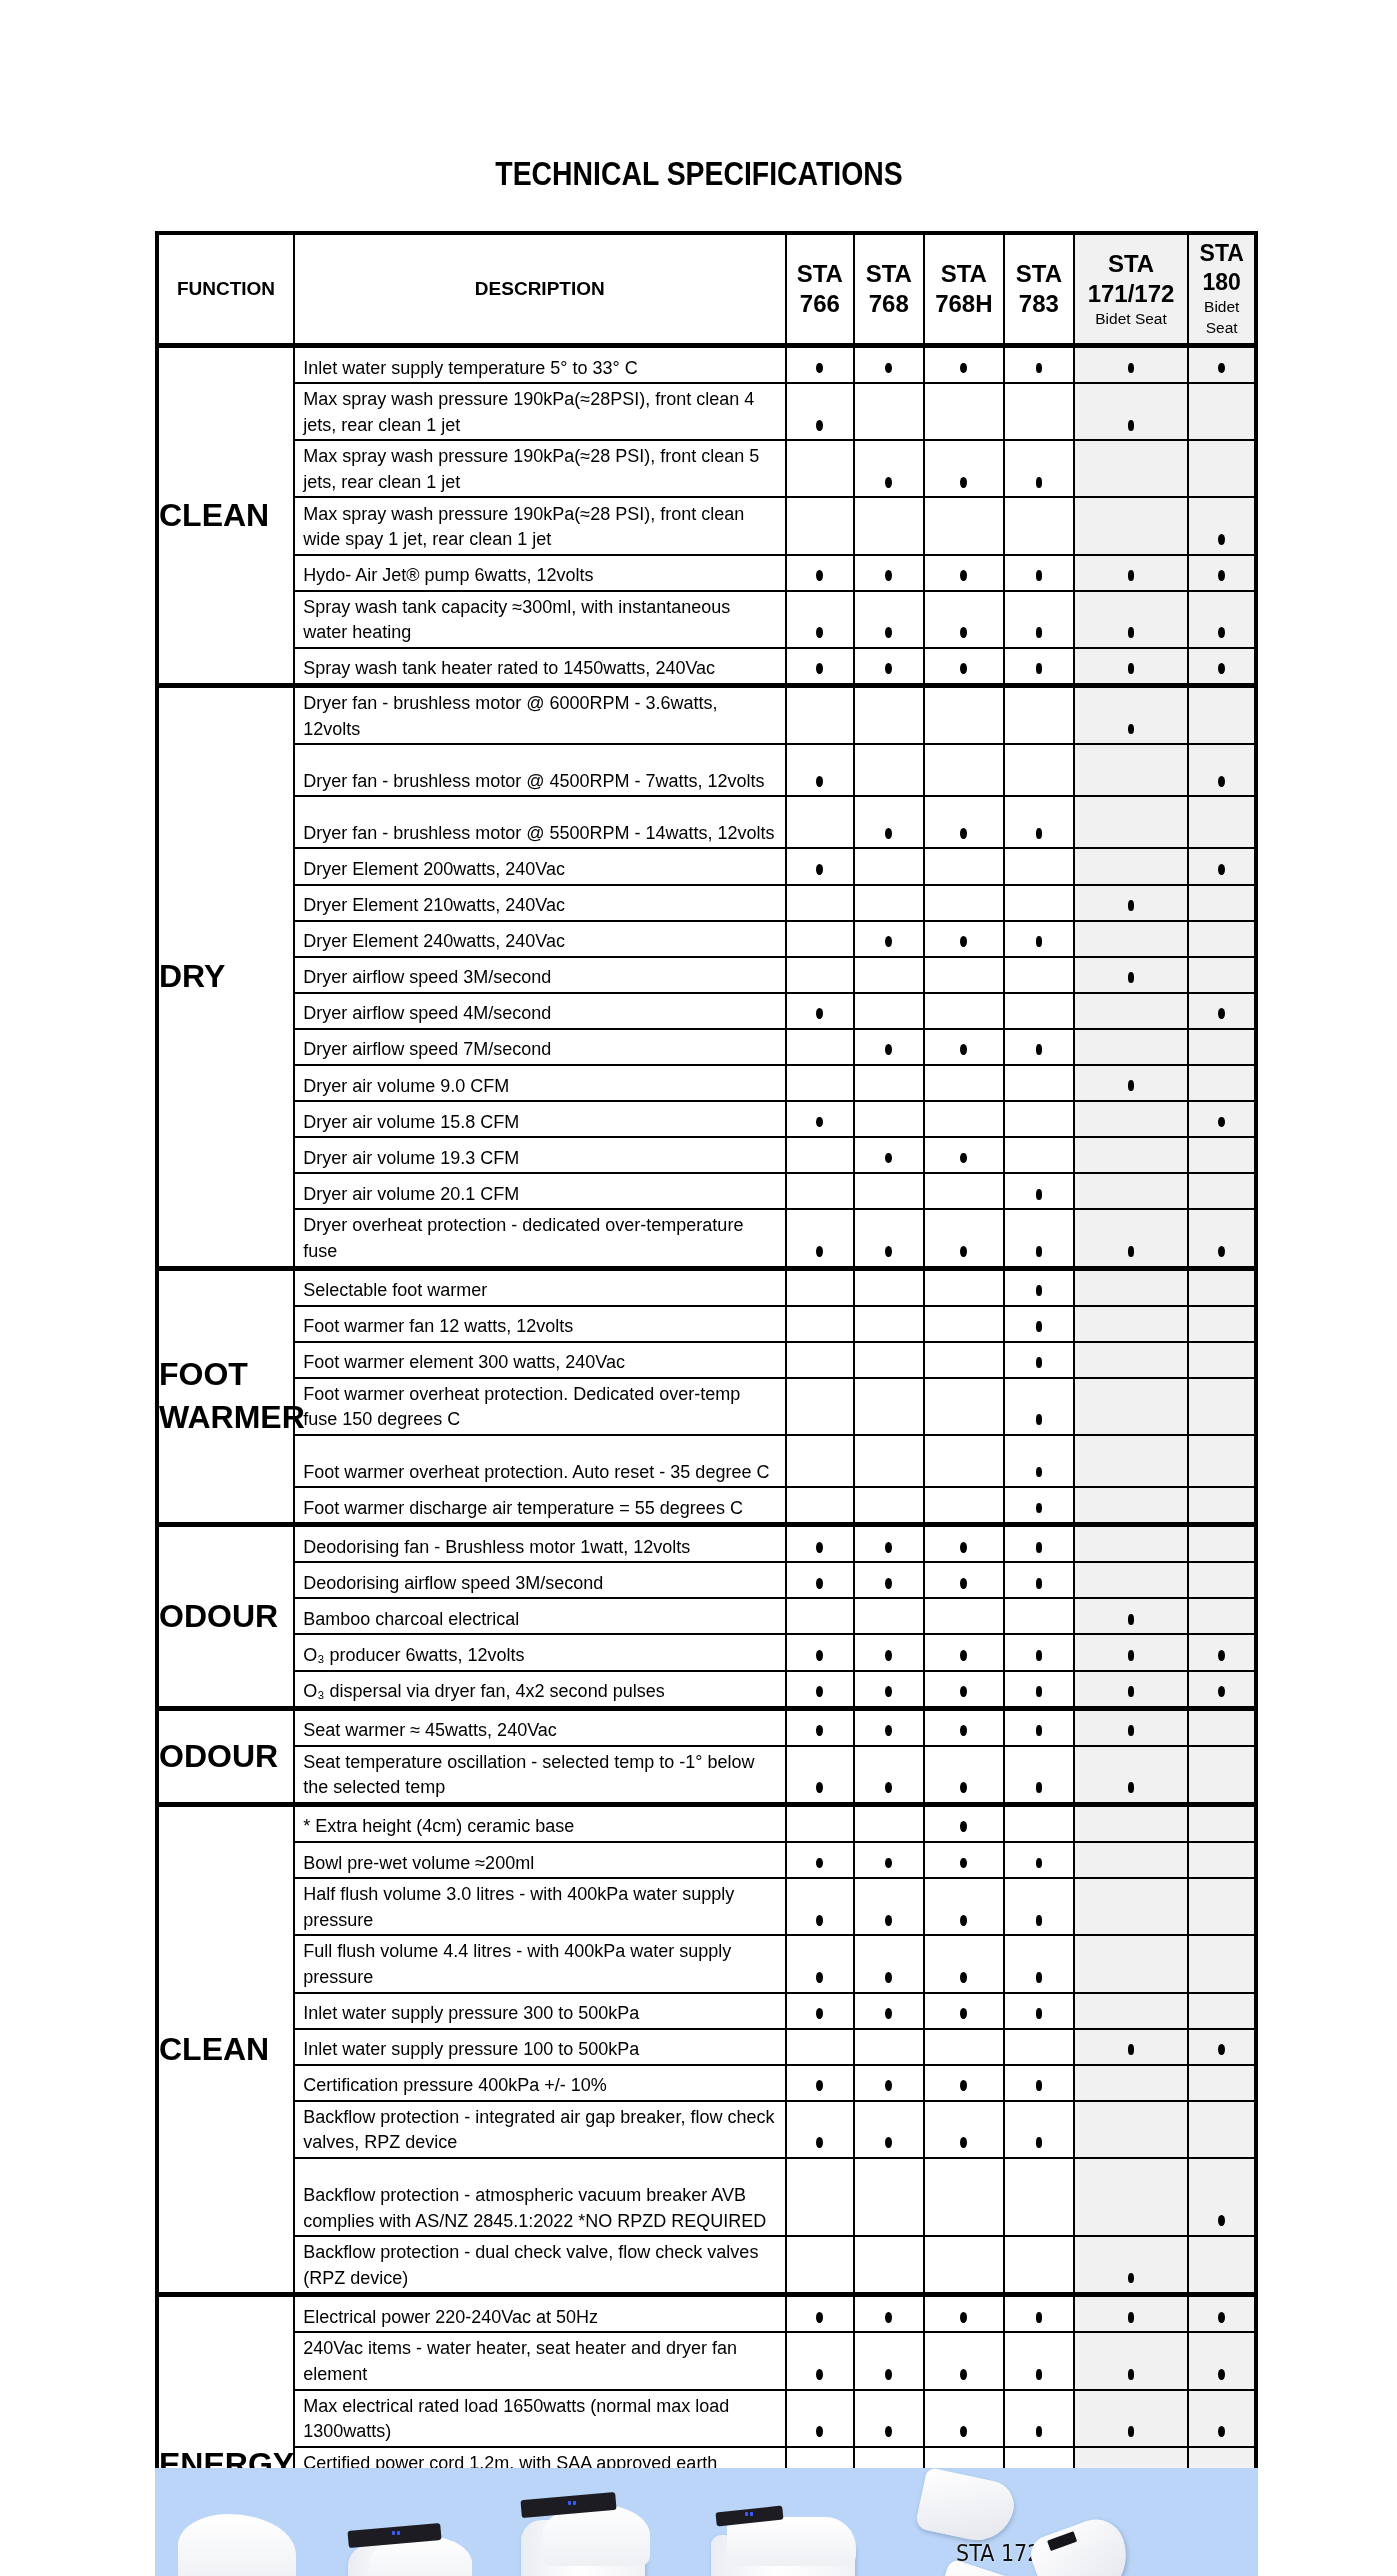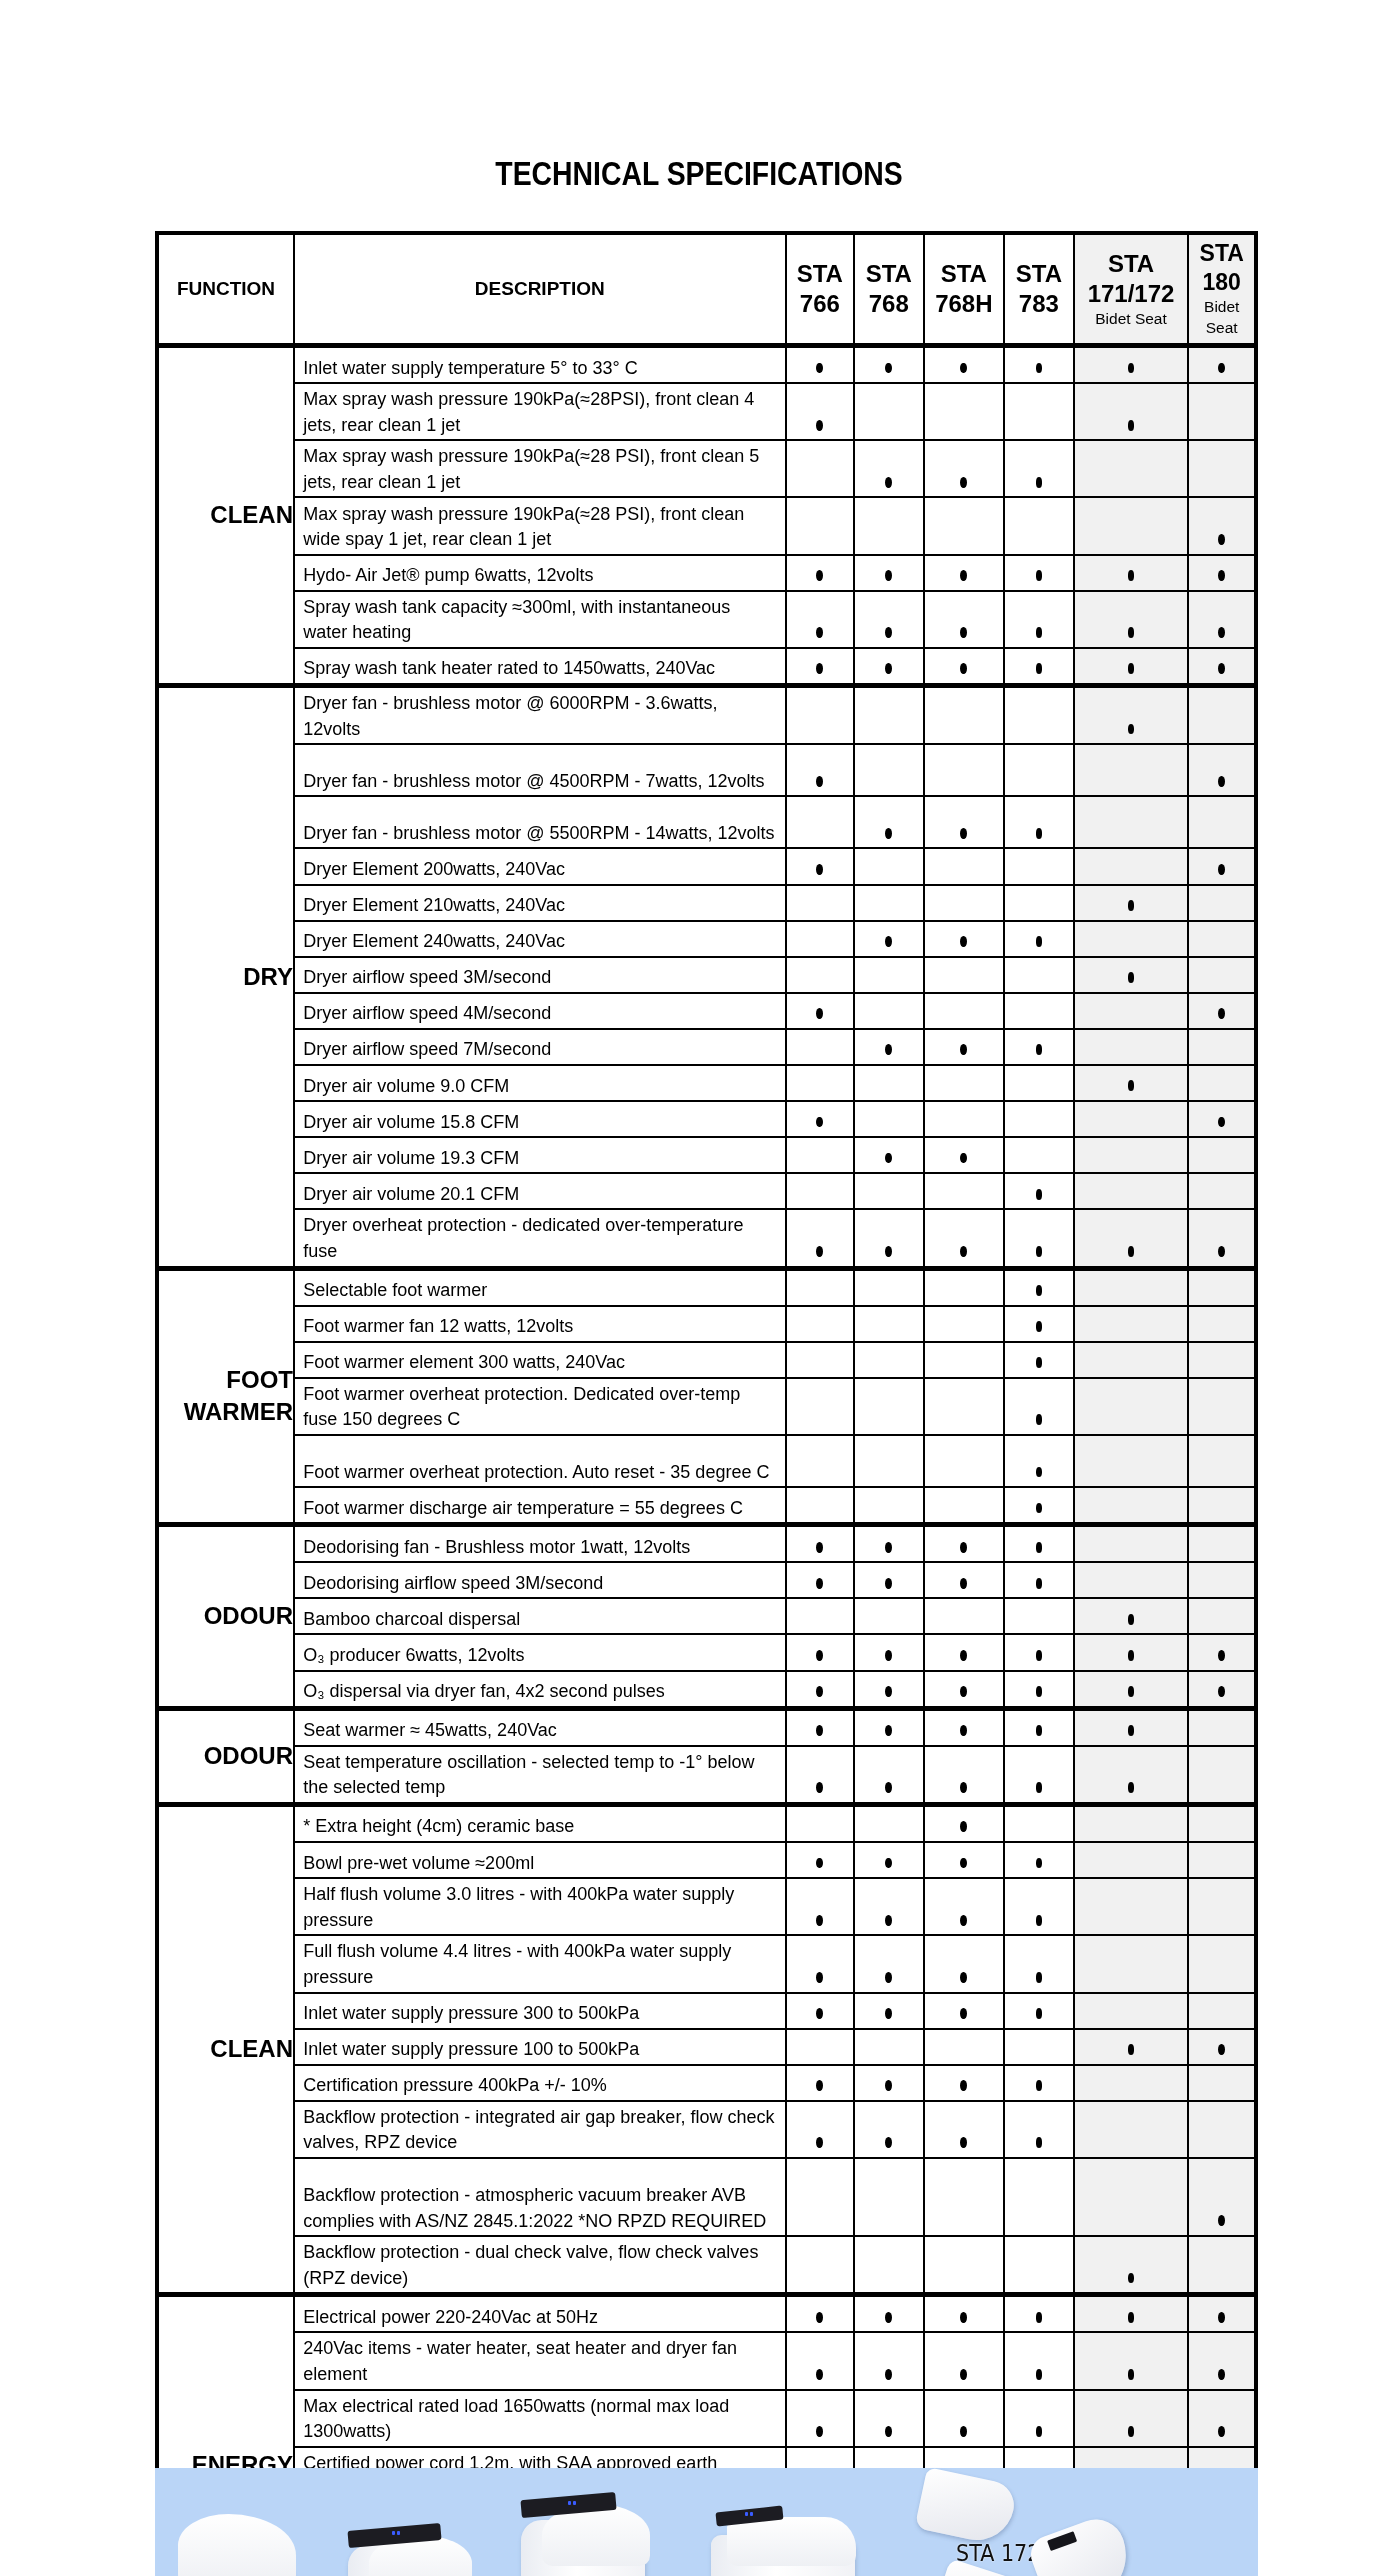--- a/index.html
+++ b/index.html
@@ -15,21 +15,21 @@
   col.c-m4 { width: 69px; }
   col.c-m5 { width: 114px; }
   col.c-m6 { width: 67px; }
   th { font-weight: bold; text-align: center; vertical-align: middle; height: 108px; font-size: 24px; line-height: 1.25; }
   th.fn, th.ds { font-size: 19px; }
   th .sub { display: block; font-weight: normal; font-size: 15.5px; line-height: 1.35; }
   th.m6 { font-size: 23px; }
   th.m6 .sub { font-size: 15.5px; }
   .gray { background: #f1f1f1; }
   tr.grp-start td { border-top: 5.2px solid #000; }
-  td.func { text-align: right; vertical-align: middle; font-weight: bold; font-size: 24px; line-height: 1.35; }
+  td.func { text-align: left; vertical-align: middle; font-weight: bold; font-size: 32px; line-height: 1.35; }
   td.desc { font-size: 18px; line-height: 1.42; padding: 3.1px 6.2px 1px 8.2px !important; vertical-align: bottom; height: 30px; }
   td.desc.two { height: 46px; }
   td.desc.three { height: 72px; }
   td.dot { text-align: center; vertical-align: bottom; font-size: 20.6px; line-height: 1; padding-bottom: 5.2px !important; }
   td.dot span { display: inline-block; width: 6.7px; height: 10.8px; border-radius: 50%; background: #000; }
   .panel { position: absolute; left: 155px; top: 2468px; width: 1103px; height: 355px; background: #bad5f7; }
   .prod { position: absolute; }
   .prod .body { position: absolute; background: linear-gradient(90deg, #e9ecf2 0%, #ffffff 45%, #f1f2f6 100%); border-radius: 20.6px 31px 15.5px 15.5px; box-shadow: 1px 2.1px 4.1px rgba(60,80,120,0.25); }
   .prod .lid { position: absolute; background: linear-gradient(180deg, #ffffff, #eef0f4); border-radius: 50% 50% 10.3px 10.3px; }
   .prod .bar { position: absolute; background: #1c1c22; border-radius: 3.1px; }
@@ -325,21 +325,21 @@
       <tr>
         <td class="desc">Deodorising airflow speed 3M/second</td>
         <td class="dot"><span></span></td>
         <td class="dot"><span></span></td>
         <td class="dot"><span></span></td>
         <td class="dot"><span></span></td>
         <td class="dot gray"></td>
         <td class="dot gray"></td>
       </tr>
       <tr>
-        <td class="desc">Bamboo charcoal dispersal</td>
+        <td class="desc">Bamboo charcoal electrical</td>
         <td class="dot"></td>
         <td class="dot"></td>
         <td class="dot"></td>
         <td class="dot"></td>
         <td class="dot gray"><span></span></td>
         <td class="dot gray"></td>
       </tr>
       <tr>
         <td class="desc">O₃  producer 6watts, 12volts</td>
         <td class="dot"><span></span></td>

